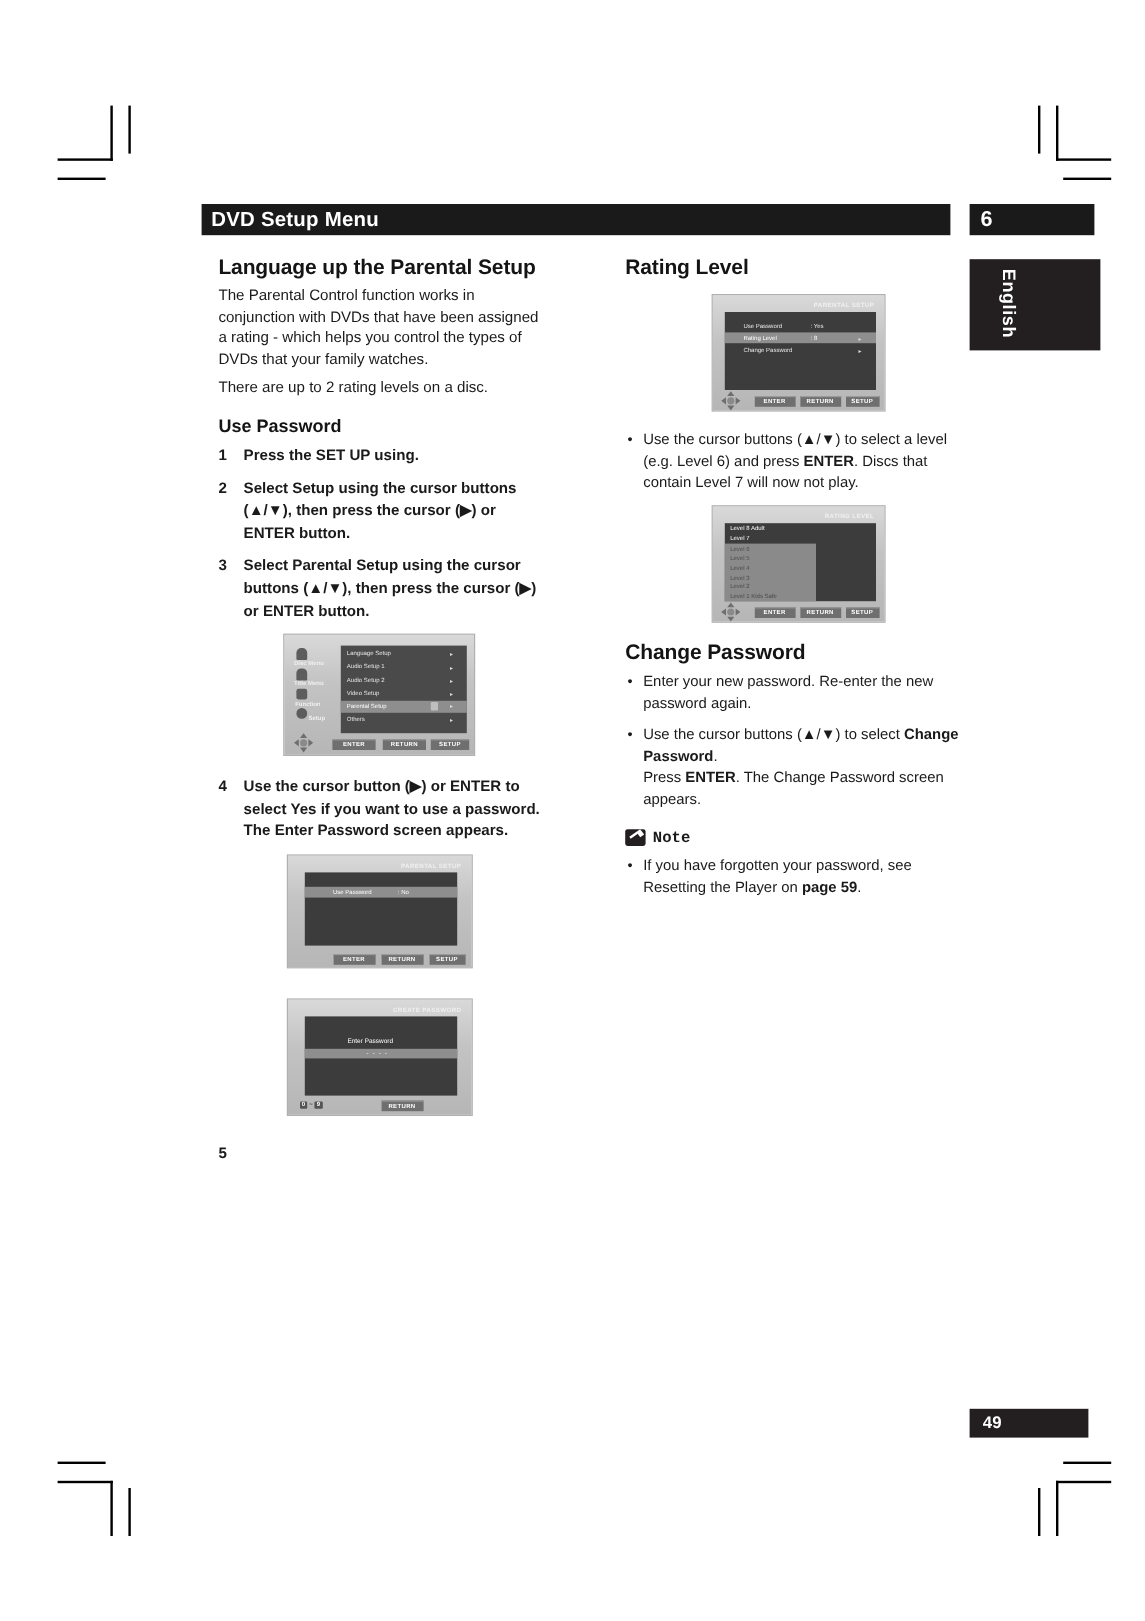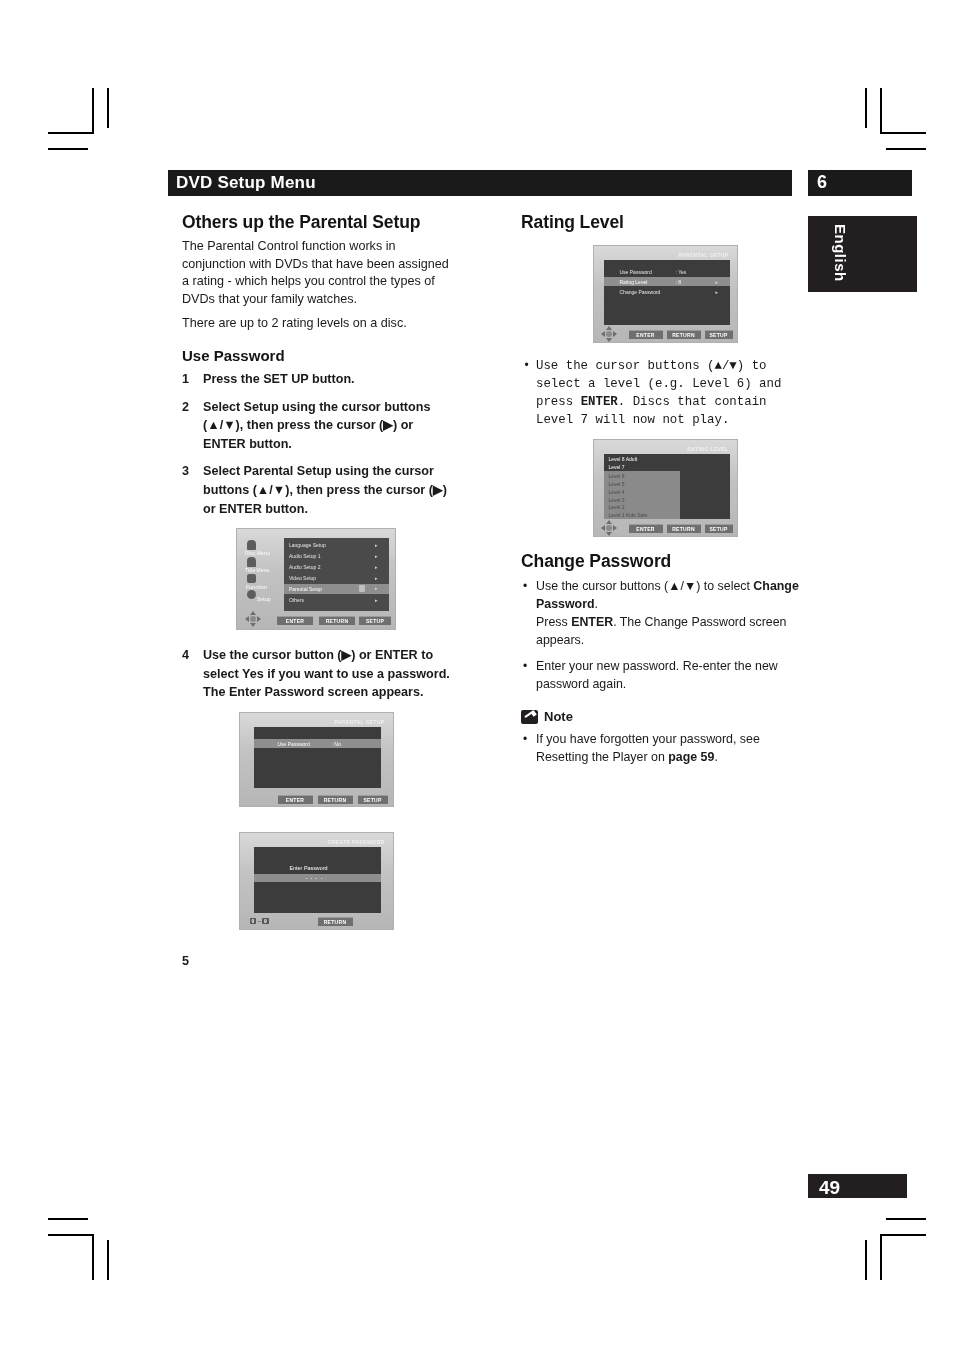--- a/index.html
+++ b/index.html
@@ -75,21 +75,21 @@
     left:41px;top:8px;
     white-space:nowrap;
     letter-spacing:.5px;
   }
 
   
   .page-num-box{
     position:absolute;left:808px;top:1174px;width:99px;height:24px;background:#231f20;
   }
   .page-num-box span{
-    position:absolute;left:11px;top:3px;color:#fff;font-size:19px;font-weight:bold;
+    position:absolute;left:11px;top:3px;color:#fff;font-size:14px;font-weight:bold;
   }
 
   
   .col{position:absolute;top:212px;}
   .col-left{left:182px;width:268px;}
   .col-right{left:521px;width:288px;}
 
   h2.sec{
     font-size:17.5px;font-weight:bold;margin:0 0 5px 0;letter-spacing:-.1px;
     color:#141414;
@@ -159,21 +159,21 @@
   .numkey{
     position:absolute;color:#3a3a3a;font-size:5px;font-weight:bold;
   }
   .numkey i{
     display:inline-block;background:#555;color:#fff;padding:0 2px;font-style:normal;
     border-radius:1px;
   }
 
   
   .note-head{
-    display:flex;align-items:center;gap:6px;margin:16px 0 6px 0;
+    display:flex;align-items:flex-start;gap:6px;margin:16px 0 6px 0;font-family:Liberation Mono, monospace;
   }
   .note-ic{
     width:17px;height:14px;background:#231f20;border-radius:2px;position:relative;
     display:inline-block;
   }
   .note-ic:after{
     content:"";position:absolute;left:3px;top:3px;width:11px;height:2px;background:#fff;
     transform:rotate(-35deg);
   }
   .note-ic:before{
@@ -222,29 +222,29 @@
   <div class="lang-tab">
     <span>English</span>
   </div>
 
   <div class="page-num-box">
     <span>49</span>
   </div>
 
   <div class="col col-left">
 
-    <h2 class="sec">Others up the Parental Setup</h2>
+    <h2 class="sec">Language up the Parental Setup</h2>
     <p class="body">The Parental Control function works in conjunction with DVDs that have been assigned a rating - which helps you control the types of DVDs that your family watches.</p>
     <p class="body">There are up to 2 rating levels on a disc.</p>
 
     <h3 class="sub">Use Password</h3>
 
     <div class="num-item">
       <span class="n">1</span>
-      <span>Press the SET UP button.</span>
+      <span>Press the SET UP using.</span>
     </div>
 
     <div class="num-item">
       <span class="n">2</span>
       <span>Select <b>Setup</b> using the cursor buttons (▲/▼), then press the cursor (▶) or ENTER button.</span>
     </div>
 
     <div class="num-item">
       <span class="n">3</span>
       <span>Select <b>Parental Setup</b> using the cursor buttons (▲/▼), then press the cursor (▶) or ENTER button.</span>
@@ -359,21 +359,21 @@
           <span class="b2"></span>
           <span class="l"></span>
           <span class="r"></span>
           <span class="c"></span>
       </div>
       <div class="btn" style="left:35px;top:84px;width:34px;height:8px;line-height:8px;">ENTER</div>
       <div class="btn" style="left:73px;top:84px;width:34px;height:8px;line-height:8px;">RETURN</div>
       <div class="btn" style="left:111px;top:84px;width:28px;height:8px;line-height:8px;">SETUP</div>
     </div>
 
-    <div class="bullet" style="margin-top:14px;font-family:Liberation Mono, monospace;">Use the cursor buttons (▲/▼) to select a level (e.g. Level 6) and press <b>ENTER</b>. Discs that contain Level 7 will now not play.</div>
+    <div class="bullet" style="margin-top:14px;">Use the cursor buttons (▲/▼) to select a level (e.g. Level 6) and press <b>ENTER</b>. Discs that contain Level 7 will now not play.</div>
 
     <div class="shot" style="width:145px;height:98px;margin-top:10px;">
       <div class="caption" style="right:8px;top:6px;">RATING LEVEL</div>
       <div class="panel" style="left:10px;top:14px;width:126px;height:65px;background:#3c3c3c;"></div>
       <div class="panel" style="left:10px;top:31px;width:76px;height:48px;background:#8a8a8a;"></div>
 
       <div class="row" style="left:15px;top:16px;color:#fff;">Level 8 Adult</div>
       <div class="row" style="left:15px;top:24px;color:#fff;">Level 7</div>
       <div class="row" style="left:15px;top:33px;color:#4a4a4a;">Level 6</div>
       <div class="row" style="left:15px;top:41px;color:#4a4a4a;">Level 5</div>
@@ -390,22 +390,22 @@
           <span class="c"></span>
       </div>
       <div class="btn" style="left:35px;top:84px;width:34px;height:8px;line-height:8px;">ENTER</div>
       <div class="btn" style="left:73px;top:84px;width:34px;height:8px;line-height:8px;">RETURN</div>
       <div class="btn" style="left:111px;top:84px;width:28px;height:8px;line-height:8px;">SETUP</div>
     </div>
 
 
     <h2 class="sec" style="margin-top:14px;">Change Password</h2>
 
+    <div class="bullet">Enter your new password. Re-enter the new password again.</div>
     <div class="bullet">Use the cursor buttons (▲/▼) to select <b>Change Password</b>.<br>Press <b>ENTER</b>. The Change Password screen appears.</div>
-    <div class="bullet">Enter your new password. Re-enter the new password again.</div>
 
     <div class="note-head">
       <span class="note-ic"></span>
       <span class="note-title">Note</span>
     </div>
 
     <div class="bullet">If you have forgotten your password, see Resetting the Player on <b>page 59</b>.</div>
 
   </div>
 

